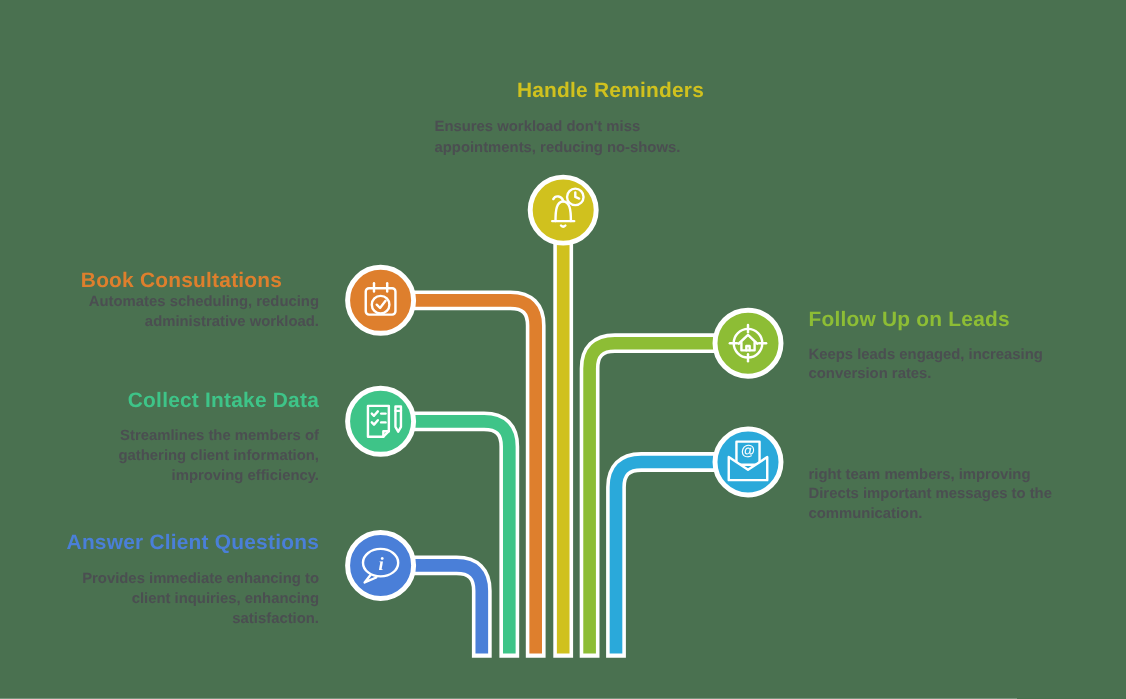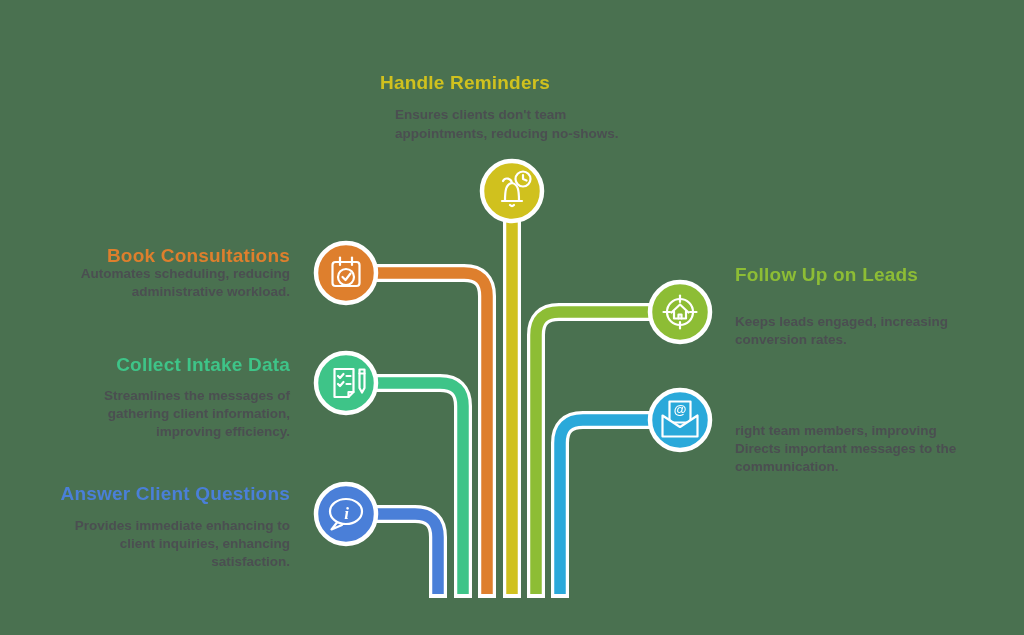--- a/index.html
+++ b/index.html
@@ -21,21 +21,21 @@
   .title{
     position:absolute;
     font-weight:700;font-size:19px;line-height:21px;
     letter-spacing:.2px;
   }
   .desc{
     position:absolute;
     font-weight:700;font-size:13.5px;line-height:18px;
     color:#4b4e51;
   }
-  .ta-c{text-align:left;}
+  .ta-c{text-align:right;}
   .ta-r{text-align:right;}
   .ta-l{text-align:left;}
 </style>
 </head>
 <body>
 
 <div class="stage">
 
   <svg width="1024" height="635" viewBox="0 0 1024 635">
 
@@ -129,45 +129,45 @@
       <g>
         <rect class="icon-fillstroke" x="669.5" y="401.5" width="21" height="21" fill="#2aa9da"></rect>
         <path class="icon-fillstroke" d="M 662.5 415.5 L 680 427 L 697.5 415.5 L 697.5 436.5 L 662.5 436.5 Z" fill="#2aa9da"></path>
         <text x="680" y="414" text-anchor="middle" font-size="13" font-weight="bold" fill="#ffffff" font-family="Liberation Sans, sans-serif">@</text>
       </g>
     </g>
   </svg>
 
   <div class="title ta-c" style="left: 380px; top: 72px; width: 260px; color: rgb(208, 193, 30);">Handle Reminders</div>
   <div class="desc ta-l" style="left:395px;top:105px;width:240px;line-height:19px;">
-    <div>Ensures clients don't team</div>
+    <div>Ensures workload don't miss</div>
     <div>appointments, reducing no-shows.</div>
   </div>
 
-  <div class="title ta-r" style="left: 40px; top: 245px; width: 250px; color: rgb(222, 127, 45);">Book Consultations</div>
+  <div class="title ta-r" style="left: 40px; top: 245px; width: 250px; color: rgb(222, 127, 45); text-align: center;">Book Consultations</div>
   <div class="desc ta-r" style="left:40px;top:265px;width:250px;">
     <div>Automates scheduling, reducing</div>
     <div>administrative workload.</div>
   </div>
 
   <div class="title ta-r" style="left: 40px; top: 354px; width: 250px; color: rgb(62, 196, 136);">Collect Intake Data</div>
   <div class="desc ta-r" style="left:40px;top:387px;width:250px;">
-    <div>Streamlines the messages of</div>
+    <div>Streamlines the members of</div>
     <div>gathering client information,</div>
     <div>improving efficiency.</div>
   </div>
 
   <div class="title ta-r" style="left: 40px; top: 483px; width: 250px; color: rgb(74, 127, 216);">Answer Client Questions</div>
   <div class="desc ta-r" style="left:40px;top:517px;width:250px;">
     <div>Provides immediate enhancing to</div>
     <div>client inquiries, enhancing</div>
     <div>satisfaction.</div>
   </div>
 
-  <div class="title ta-l" style="left: 735px; top: 264px; width: 260px; color: rgb(141, 189, 53);">Follow Up on Leads</div>
+  <div class="title ta-l" style="left: 735px; top: 280px; width: 260px; color: rgb(141, 189, 53);">Follow Up on Leads</div>
   <div class="desc ta-l" style="left:735px;top:313px;width:245px;">
     <div>Keeps leads engaged, increasing</div>
     <div>conversion rates.</div>
   </div>
 
   <div class="desc ta-l" style="left:735px;top:422px;width:245px;">
     <div>right team members, improving</div>
     <div>Directs important messages to the</div>
     <div>communication.</div>
   </div>

